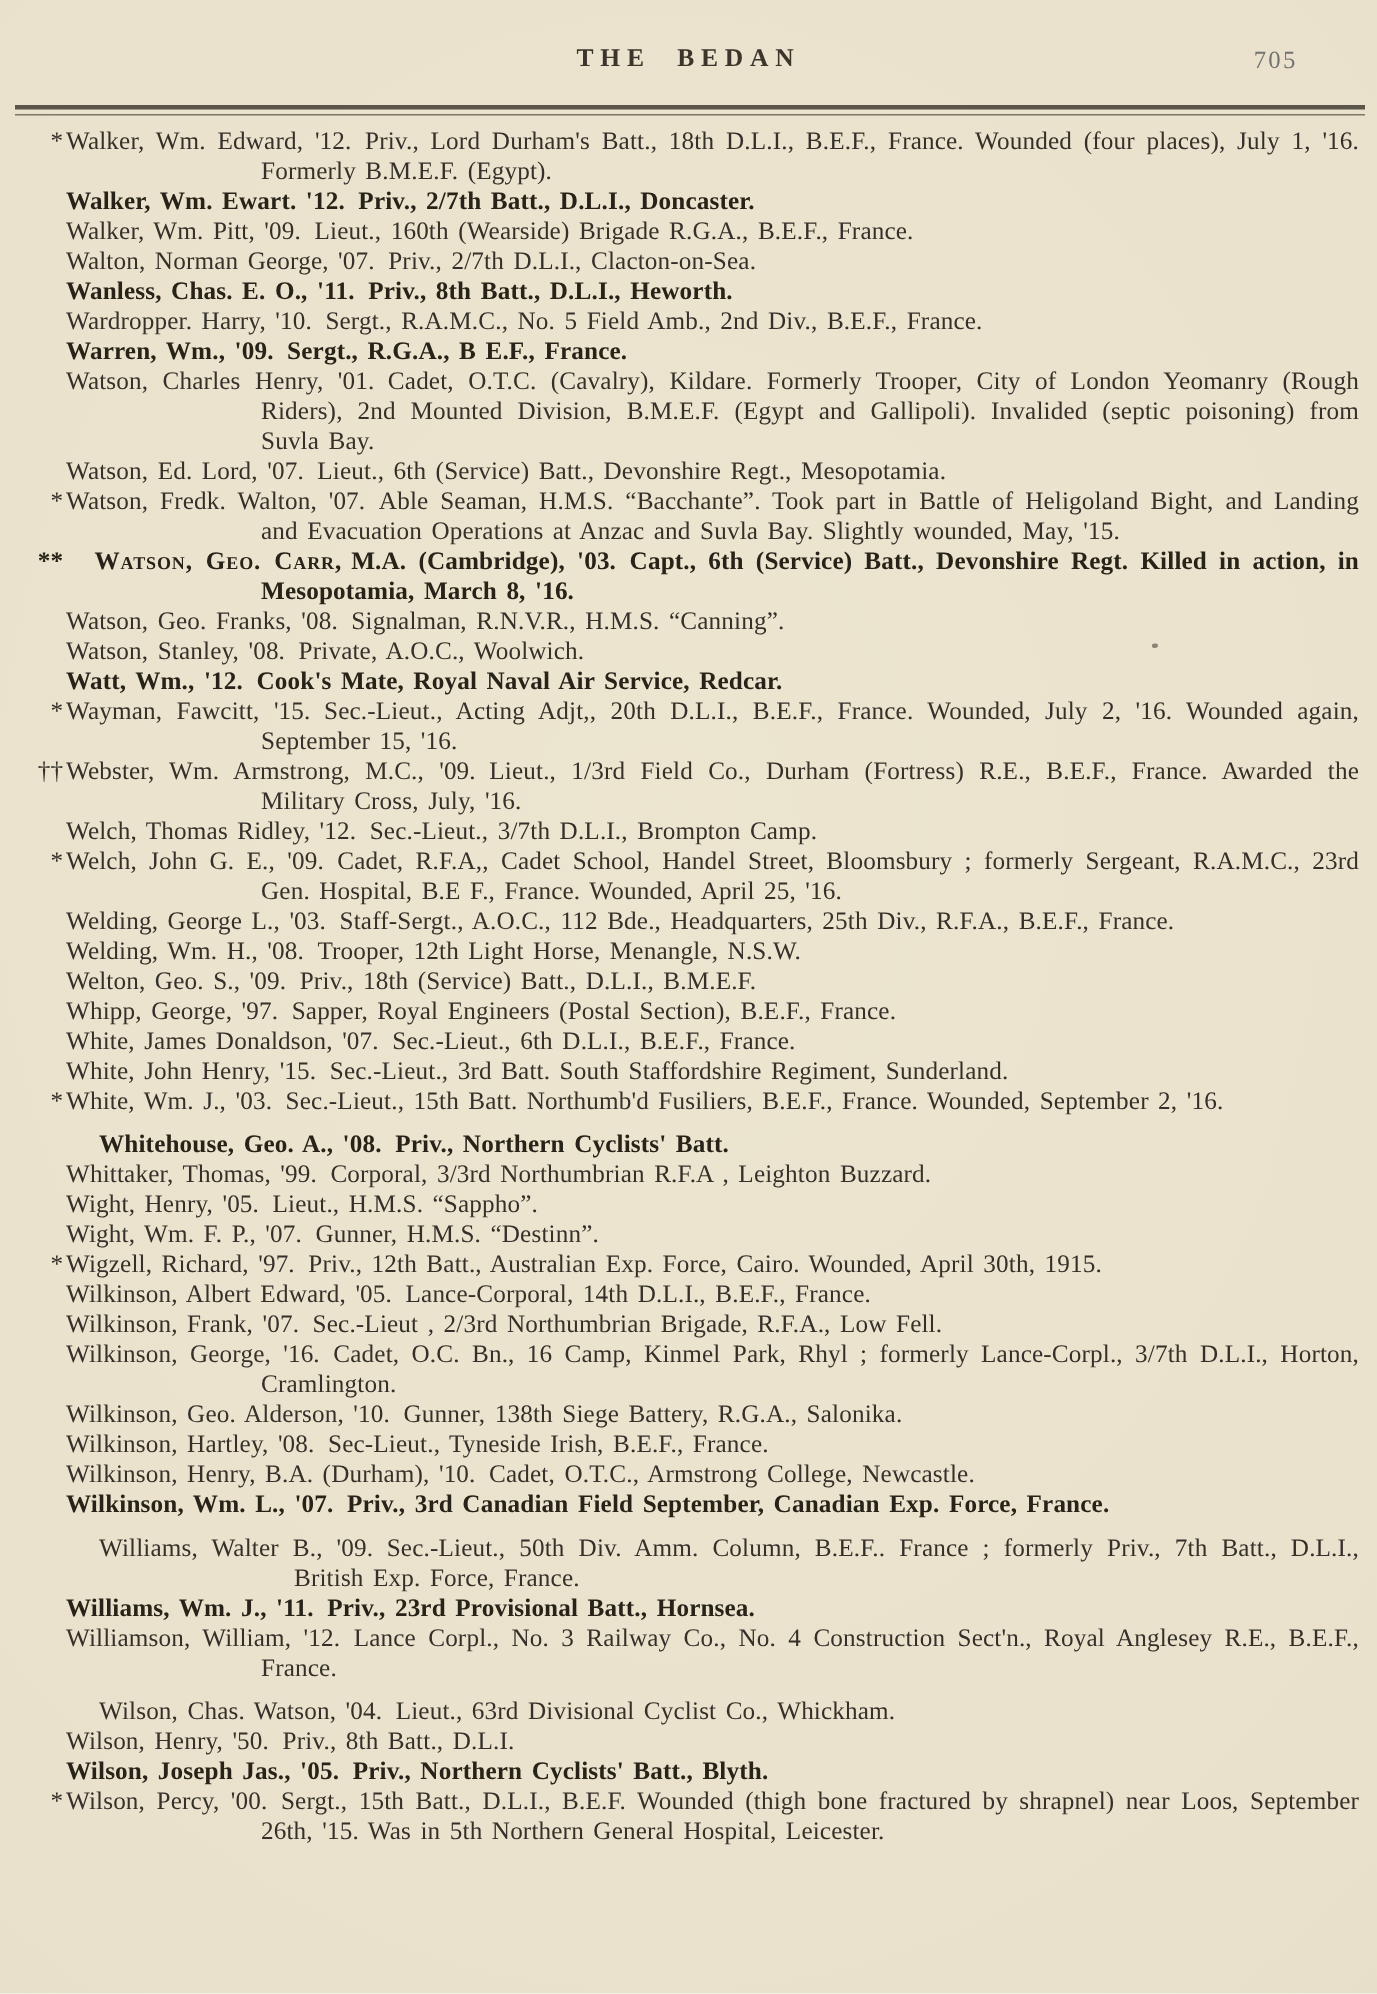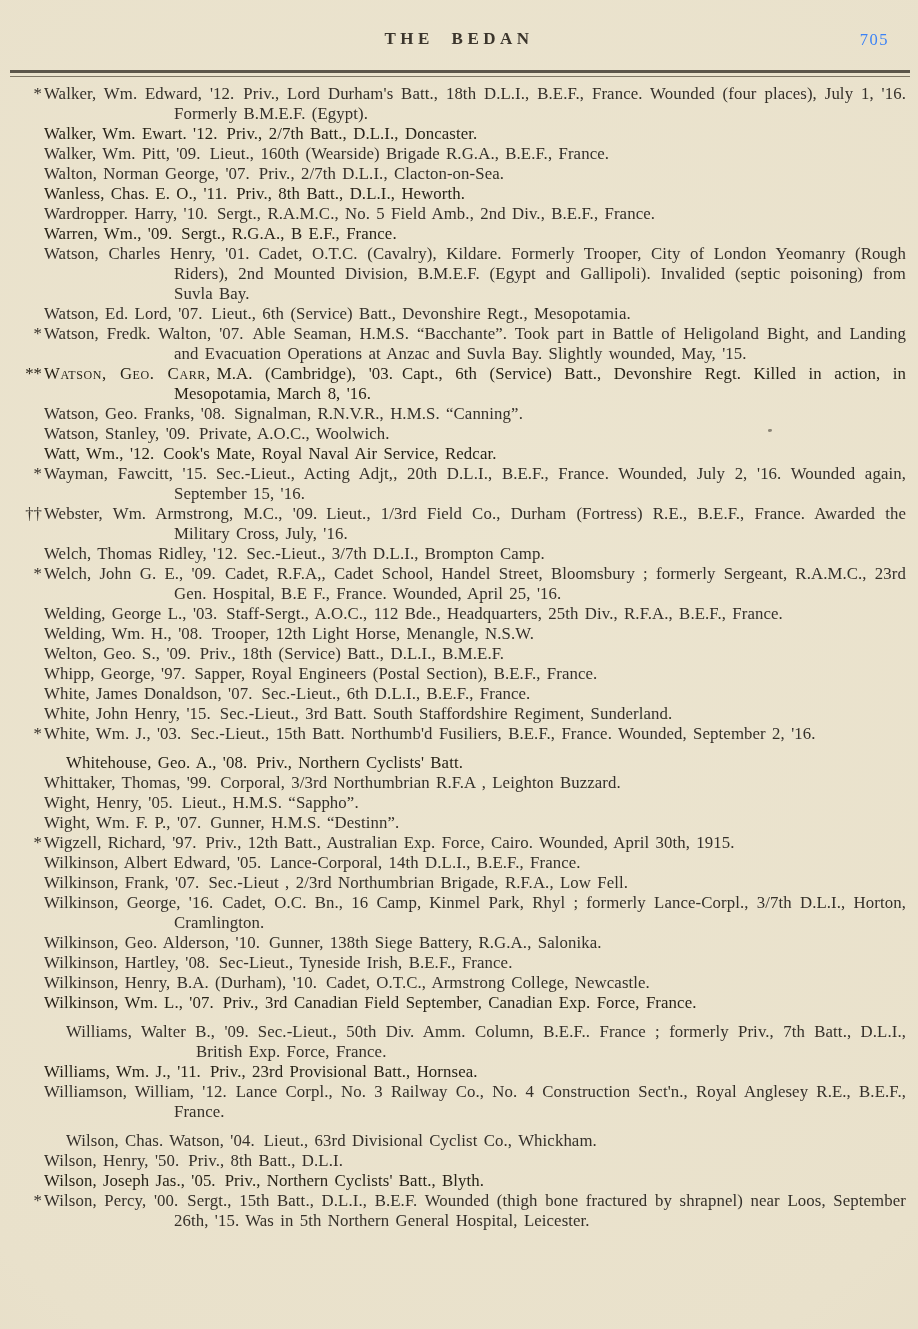--- a/index.html
+++ b/index.html
@@ -9,48 +9,48 @@
     font-family:"Liberation Serif","DejaVu Serif",serif;
     color:#35302a;
     -webkit-font-smoothing:antialiased;
   }
   .page-header{position:absolute;top:0;left:0;right:0;height:60px;}
   .running-title{
     position:absolute;top:29px;left:0;right:0;text-align:center;
     font-size:17px;font-weight:bold;letter-spacing:4.5px;word-spacing:9px;color:#3b352c;
   }
   .page-number{
-    position:absolute;top:30px;right:29px;
-    font-size:16.5px;letter-spacing:1.5px;color:#3b82f6;
+    position:absolute;top:30px;right:53px;
+    font-size:16.5px;letter-spacing:1.5px;color:#737373;
   }
   .double-rule{
     position:absolute;top:70px;left:10px;right:8px;height:3px;
     border-top:3px solid rgba(62,56,46,.82);
     border-bottom:1px solid rgba(90,82,66,.75);
   }
   .entries{
     position:absolute;top:84px;left:0;right:0;
     padding:0 12px 0 44px;
   }
   p.entry{
     margin:0;position:relative;
     padding-left:130px;text-indent:-130px;
     text-align:justify;
     font-size:16.8px;line-height:20px;
     word-spacing:2px;letter-spacing:.1px;
   }
   p.entry.gap{margin-top:9px;margin-left:22px;}
-  p.entry.bold{font-weight:normal;color:#282318;}
+  p.entry.bold{font-weight:bold;color:#282318;}
   .marker{
     position:absolute;left:-36px;top:0;width:34px;
     text-align:right;text-indent:0;letter-spacing:0;
   }
   .name-suffix{margin-left:6px;}
   .detail{margin-left:9px;}
-  .smallcaps{font-variant:small-caps;letter-spacing:.6px;}
+  .smallcaps{font-variant:small-caps;letter-spacing:.6px;margin-left:19px;}
   .speck{
     position:absolute;left:768px;top:429px;width:4px;height:3px;
     background:rgba(60,55,45,.55);border-radius:50% 40% 60% 50%;
   }
 </style>
 </head>
 <body>
 
 <header class="page-header">
   <div class="running-title">THE BEDAN</div>
@@ -65,21 +65,21 @@
     <p class="entry"><span class="name">Walker, Wm. Pitt, '09.</span><span class="detail">Lieut., 160th (Wearside) Brigade R.G.A., B.E.F., France.</span></p>
     <p class="entry"><span class="name">Walton, Norman George, '07.</span><span class="detail">Priv., 2/7th D.L.I., Clacton-on-Sea.</span></p>
     <p class="entry bold"><span class="name">Wanless, Chas. E. O., '11.</span><span class="detail">Priv., 8th Batt., D.L.I., Heworth.</span></p>
     <p class="entry"><span class="name">Wardropper. Harry, '10.</span><span class="detail">Sergt., R.A.M.C., No. 5 Field Amb., 2nd Div., B.E.F., France.</span></p>
     <p class="entry bold"><span class="name">Warren, Wm., '09.</span><span class="detail">Sergt., R.G.A., B E.F., France.</span></p>
     <p class="entry"><span class="name">Watson, Charles Henry, '01.</span><span class="detail">Cadet, O.T.C. (Cavalry), Kildare.  Formerly Trooper, City of London Yeomanry (Rough Riders), 2nd Mounted Division, B.M.E.F. (Egypt and Gallipoli).  Invalided (septic poisoning) from Suvla Bay.</span></p>
     <p class="entry"><span class="name">Watson, Ed. Lord, '07.</span><span class="detail">Lieut., 6th (Service) Batt., Devonshire Regt., Mesopotamia.</span></p>
     <p class="entry"><span class="marker">*</span><span class="name">Watson, Fredk. Walton, '07.</span><span class="detail">Able Seaman, H.M.S. “Bacchante”.  Took part in Battle of Heligoland Bight, and Landing and Evacuation Operations at Anzac and Suvla Bay.  Slightly wounded, May, '15.</span></p>
     <p class="entry bold"><span class="marker">**</span><span class="name smallcaps">Watson, Geo. Carr,</span><span class="name-suffix">M.A. (Cambridge), '03.</span><span class="detail">Capt., 6th (Service) Batt., Devonshire Regt.  Killed in action, in Mesopotamia, March 8, '16.</span></p>
     <p class="entry"><span class="name">Watson, Geo. Franks, '08.</span><span class="detail">Signalman, R.N.V.R., H.M.S. “Canning”.</span></p>
-    <p class="entry"><span class="name">Watson, Stanley, '09.</span><span class="detail">Private, A.O.C., Woolwich.</span></p>
+    <p class="entry"><span class="name">Watson, Stanley, '08.</span><span class="detail">Private, A.O.C., Woolwich.</span></p>
     <p class="entry bold"><span class="name">Watt, Wm., '12.</span><span class="detail">Cook's Mate, Royal Naval Air Service, Redcar.</span></p>
     <p class="entry"><span class="marker">*</span><span class="name">Wayman, Fawcitt, '15.</span><span class="detail">Sec.-Lieut., Acting Adjt,, 20th D.L.I., B.E.F., France.  Wounded, July 2, '16.  Wounded again, September 15, '16.</span></p>
     <p class="entry"><span class="marker">††</span><span class="name">Webster, Wm. Armstrong, M.C., '09.</span><span class="detail">Lieut., 1/3rd Field Co., Durham (Fortress) R.E., B.E.F., France.  Awarded the Military Cross, July, '16.</span></p>
     <p class="entry"><span class="name">Welch, Thomas Ridley, '12.</span><span class="detail">Sec.-Lieut., 3/7th D.L.I., Brompton Camp.</span></p>
     <p class="entry"><span class="marker">*</span><span class="name">Welch, John G. E., '09.</span><span class="detail">Cadet, R.F.A,, Cadet School, Handel Street, Bloomsbury ; formerly Sergeant, R.A.M.C., 23rd Gen. Hospital, B.E F., France.  Wounded, April 25, '16.</span></p>
     <p class="entry"><span class="name">Welding, George L., '03.</span><span class="detail">Staff-Sergt., A.O.C., 112 Bde., Headquarters, 25th Div., R.F.A., B.E.F., France.</span></p>
     <p class="entry"><span class="name">Welding, Wm. H., '08.</span><span class="detail">Trooper, 12th Light Horse, Menangle, N.S.W.</span></p>
     <p class="entry"><span class="name">Welton, Geo. S., '09.</span><span class="detail">Priv., 18th (Service) Batt., D.L.I., B.M.E.F.</span></p>
     <p class="entry"><span class="name">Whipp, George, '97.</span><span class="detail">Sapper, Royal Engineers (Postal Section), B.E.F., France.</span></p>
     <p class="entry"><span class="name">White, James Donaldson, '07.</span><span class="detail">Sec.-Lieut., 6th D.L.I., B.E.F., France.</span></p>

